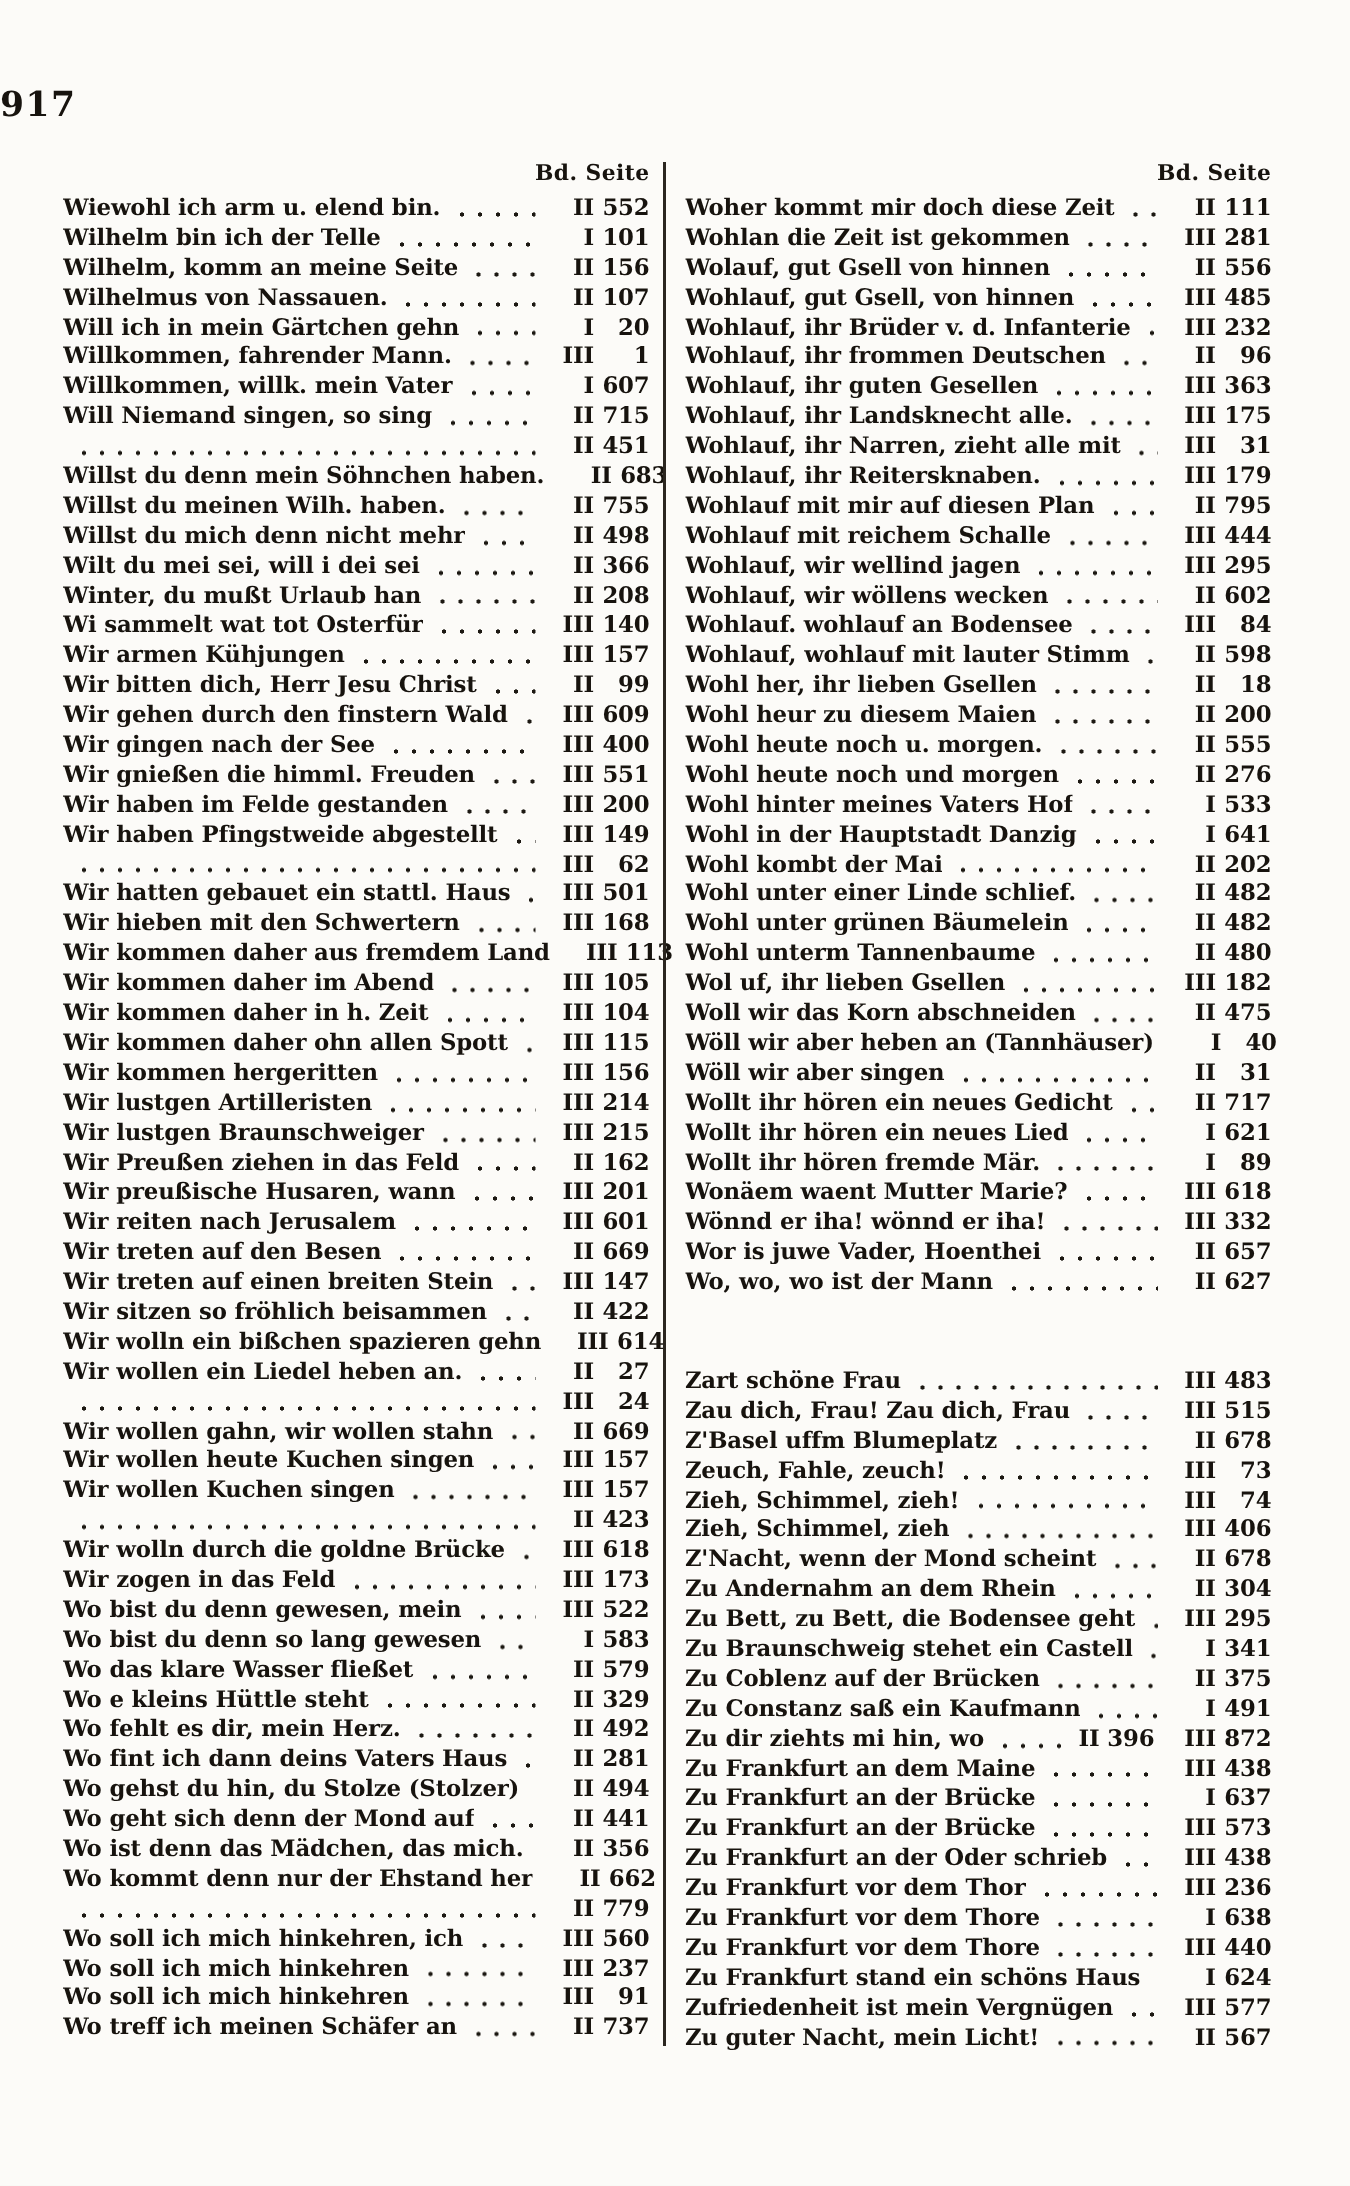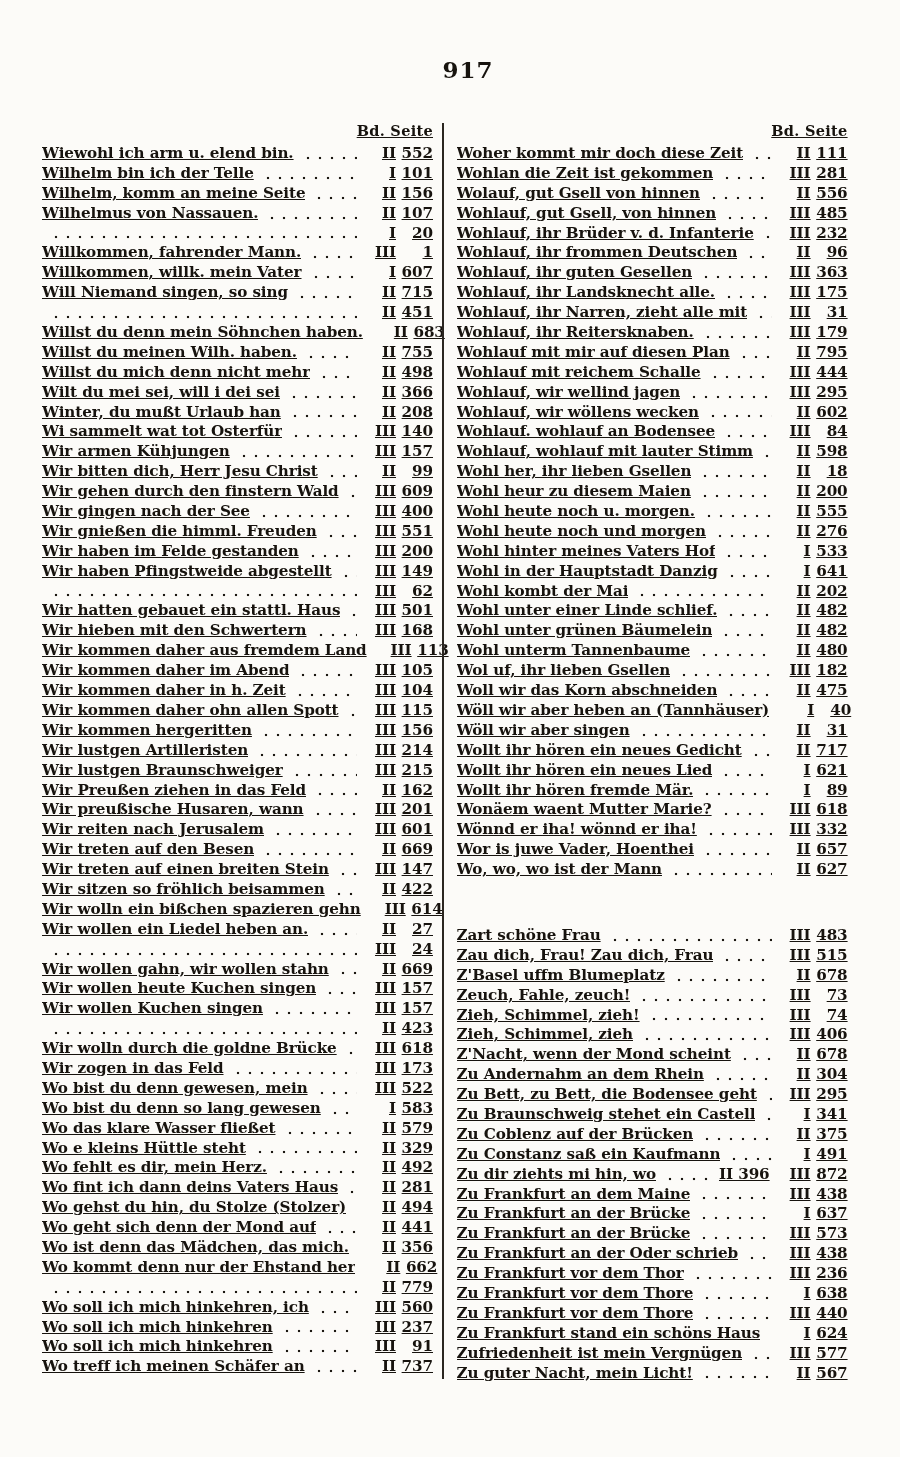--- a/index.html
+++ b/index.html
@@ -11,33 +11,31 @@
     overflow: hidden;
   }
   .sheet {
     position: relative;
     width: 900px; height: 1457px;
     background: #fcfbf8;
   }
   .page-number {
     padding-top: 56px;
     height: 34px;
-    text-align: center;
+    text-align: left;
     font-size: 23px;
     font-weight: bold;
     letter-spacing: 1px;
-    margin-left: 36px;
   }
   .columns {
     display: flex;
-    margin-top: 31px;
+    margin-top: 16px;
     padding-left: 42px;
     padding-right: 52px;
     align-items: flex-start;
-    text-decoration: underline;
   }
   .col {
     width: 391px;
     flex: 0 0 391px;
   }
   .divider {
     flex: 0 0 1.6px;
     width: 1.6px;
     background: #2b2620;
     height: 1256px;
@@ -111,20 +109,21 @@
     <span class="pg">156</span>
   </div>
           <div class="row">
     <span class="title">Wilhelmus von Nassauen.</span>
     <span class="dots"></span>
 
     <span class="band">II</span>
     <span class="pg">107</span>
   </div>
           <div class="row">
+    <span class="title">Will ich in mein Gärtchen gehn</span>
     <span class="dots"></span>
 
     <span class="band">I</span>
     <span class="pg">20</span>
   </div>
           <div class="row">
     <span class="title">Willkommen, fahrender Mann.</span>
     <span class="dots"></span>
 
     <span class="band">III</span>

